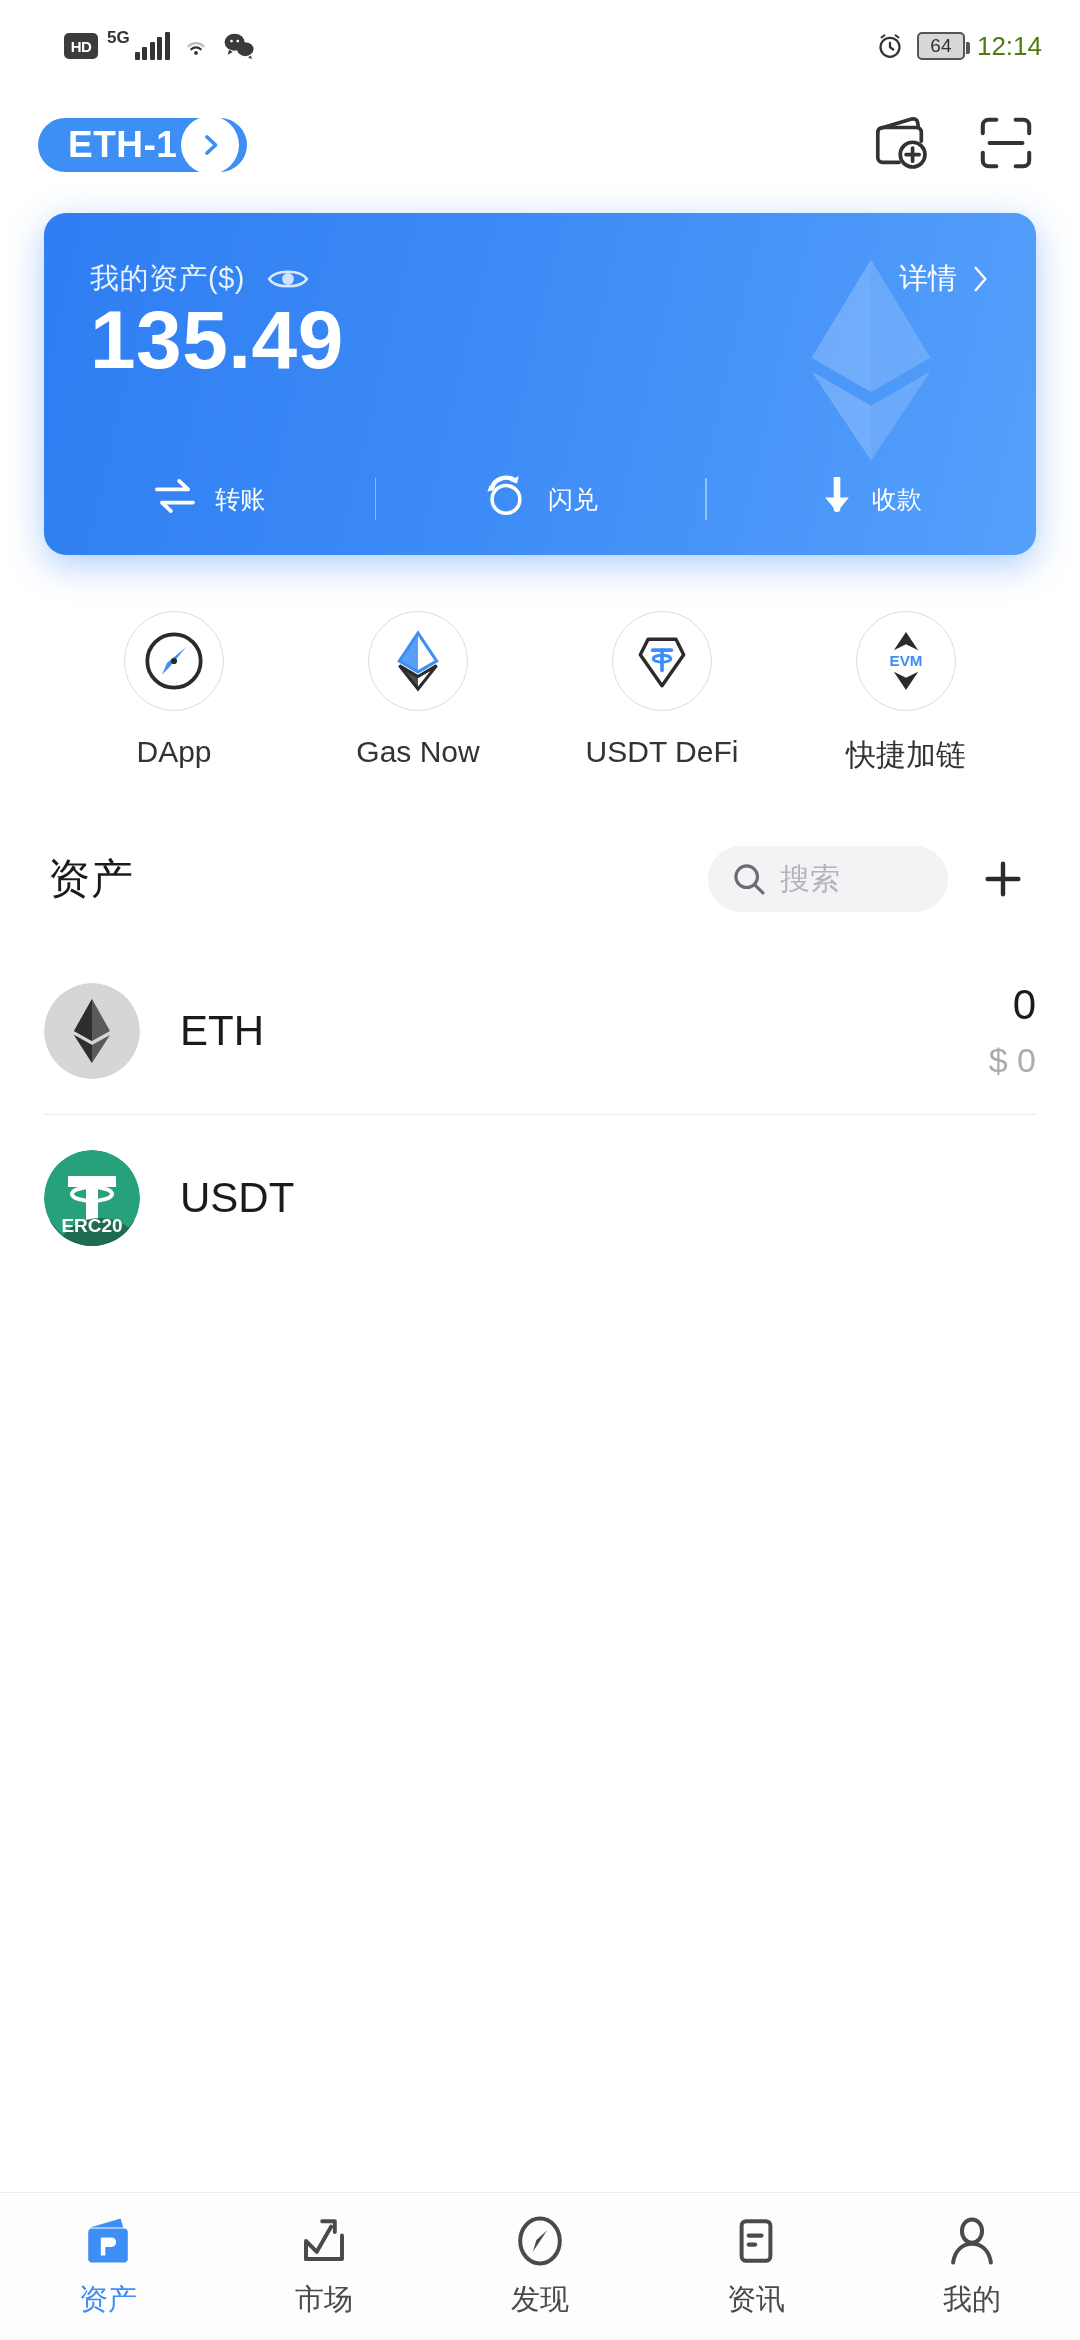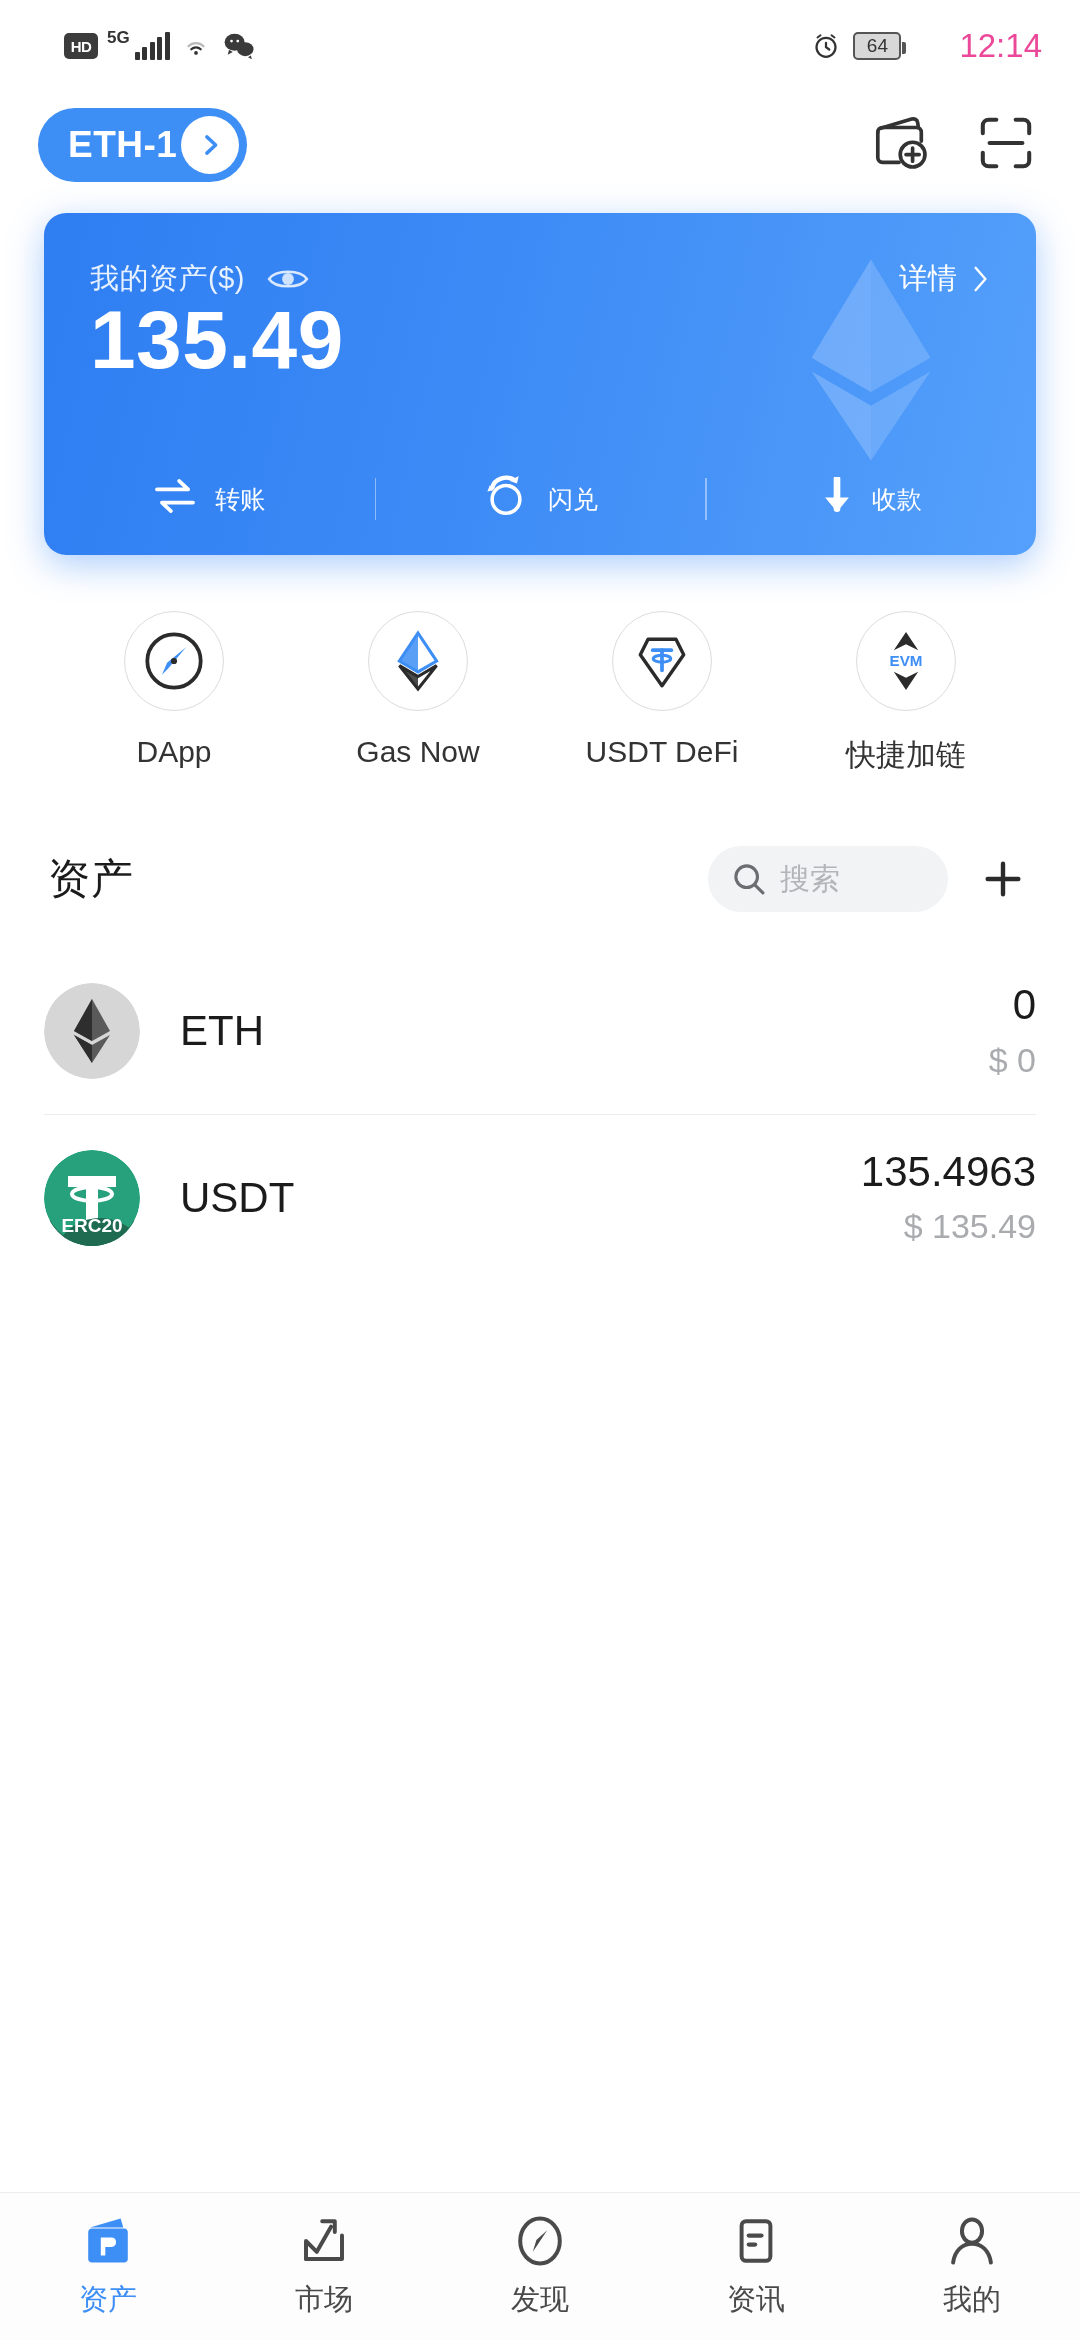--- a/index.html
+++ b/index.html
@@ -32,21 +32,21 @@
     letter-spacing:-0.5px;
   }
   .fiveg { font-size:17px; color:#333; font-weight:600; position:relative; top:-8px; margin-right:-4px;}
   .bars { display:flex; align-items:flex-end; gap:2.5px; height:28px; }
   .bars i { width:5px; background:#333; display:block; border-radius:1px; }
   .bars i:nth-child(1){height:8px;}
   .bars i:nth-child(2){height:13px;}
   .bars i:nth-child(3){height:18px;}
   .bars i:nth-child(4){height:23px;}
   .bars i:nth-child(5){height:28px;}
-  .status-time { font-size:33px; color:#ec4899; letter-spacing:0px;margin-left:46px; }
+  .status-time { font-size:26px; color:#4d7c0f; letter-spacing:0px; }
   .battery {
     width:48px; height:28px;
     border:2.5px solid #555;
     border-radius:5px;
     display:flex; align-items:center; justify-content:center;
     font-size:19px; color:#333;
     position:relative;
     background:#d8d8d8;
   }
   .battery:after {
@@ -57,21 +57,21 @@
   
   .header {
     height:105px;
     display:flex; align-items:center; justify-content:space-between;
     padding:0 44px 0 38px;
   }
   .wallet-pill {
     display:flex; align-items:center;
     background:#3d8ef5;
     border-radius:38px;
-    height:74px;
+    height:54px;
     padding:0 8px 0 30px;
     gap:4px;
     cursor:pointer;
     text-align:right;
   }
   .wallet-pill .wname {
     color:#ffffff; font-size:37px; font-weight:600; letter-spacing:0.5px;
   }
   .wallet-pill .chev {
     width:58px; height:58px; border-radius:50%;
@@ -413,24 +413,20 @@
         <circle cx="48" cy="48" r="48" fill="#26a17b"></circle>
         <rect x="24" y="26" width="48" height="11" fill="#ffffff"></rect>
         <rect x="42" y="26" width="12" height="44" fill="#ffffff"></rect>
         <ellipse cx="48" cy="44" rx="20" ry="7" fill="none" stroke="#ffffff" stroke-width="4"></ellipse>
         <path d="M6 70 A48 48 0 0 0 90 70 L90 80 A48 48 0 0 1 6 80 Z" fill="#1f6b52"></path>
         <path d="M8 68 H88 V96 H8 Z" fill="#1f6b52" clip-path="circle(48px at 48px 48px)"></path>
         <text x="48" y="82" font-family="Liberation Sans, sans-serif" font-size="19" font-weight="bold" fill="#ffffff" text-anchor="middle">ERC20</text>
       </svg>
     </div>
     <div class="tk-name">USDT</div>
-    <div class="tk-right">
-      <div class="tk-amount">135.4963</div>
-      <div class="tk-fiat">$ 135.49</div>
-    </div>
   </div>
 </div>
 
 <div class="watermark">知乎 @王子</div>
 
 <div class="bottom-nav">
   <div class="nav-item active">
     <svg width="54" height="54" viewBox="0 0 30 30">
       <path d="M6 8 H24 C25.1 8 26 8.9 26 10 V25 C26 26.1 25.1 27 24 27 H6 C4.9 27 4 26.1 4 25 V10 C4 8.9 4.9 8 6 8 Z" fill="#3d8ef5"></path>
       <path d="M5 7.5 L22 2.5 L23.5 7.5 Z" fill="#3d8ef5"></path>

